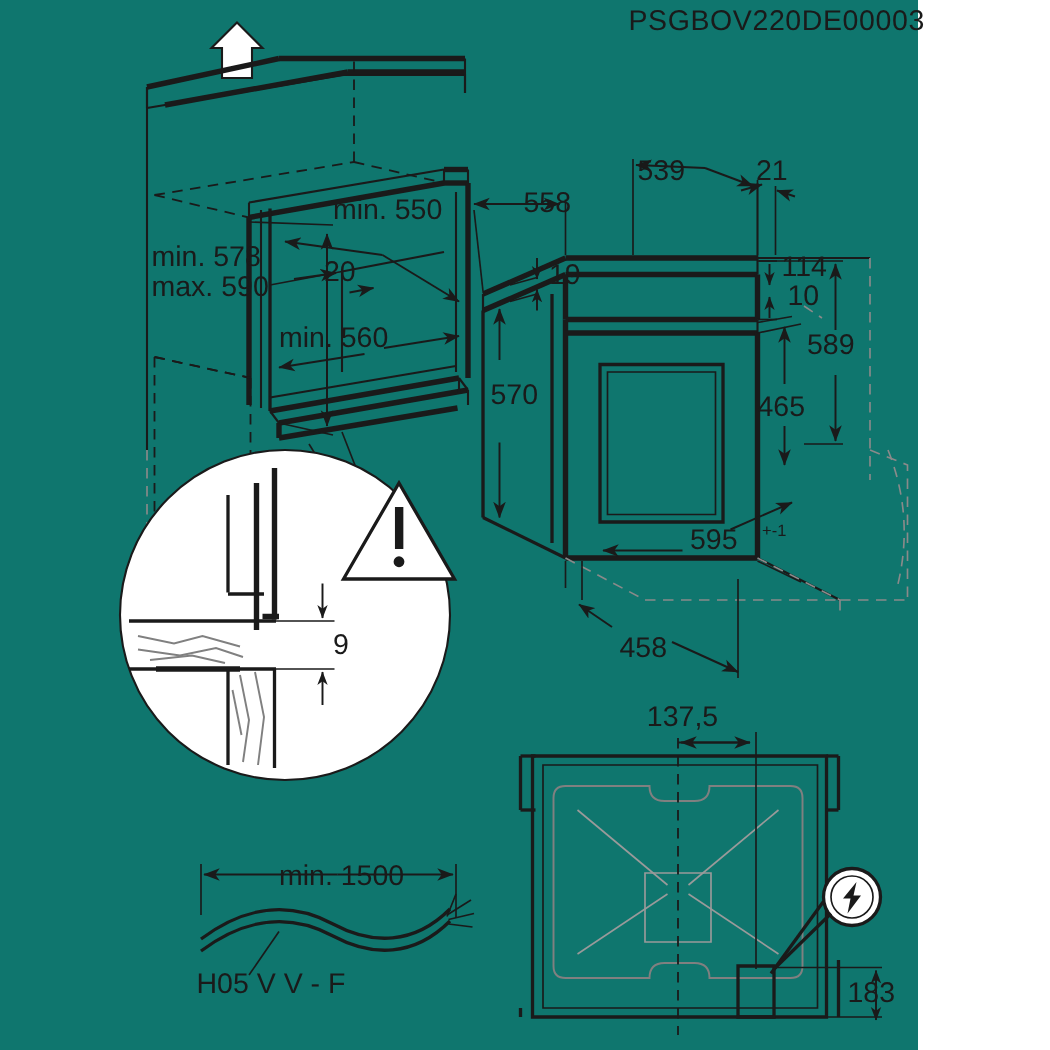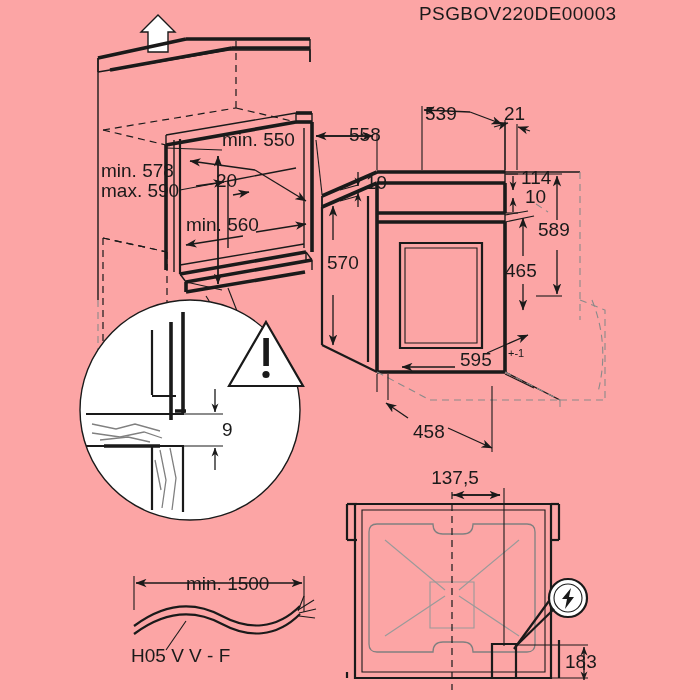--- a/index.html
+++ b/index.html
@@ -8,23 +8,23 @@
     background: #ffffff;
   }
   body {
     width: 700px;
     height: 700px;
     font-family: "Liberation Sans", sans-serif;
     overflow: hidden;
   }
   #sheet {
     position: relative;
-    width: 700px;
+    width: 612px;
     height: 700px;
-    background: #fca5a5;
+    background: #0f766e;
   }
   #sheet svg {
     position: absolute;
     top: 0;
     left: 0;
   }
   text {
     font-family: "Liberation Sans", sans-serif;
     fill: #1a1a1a;
   }

